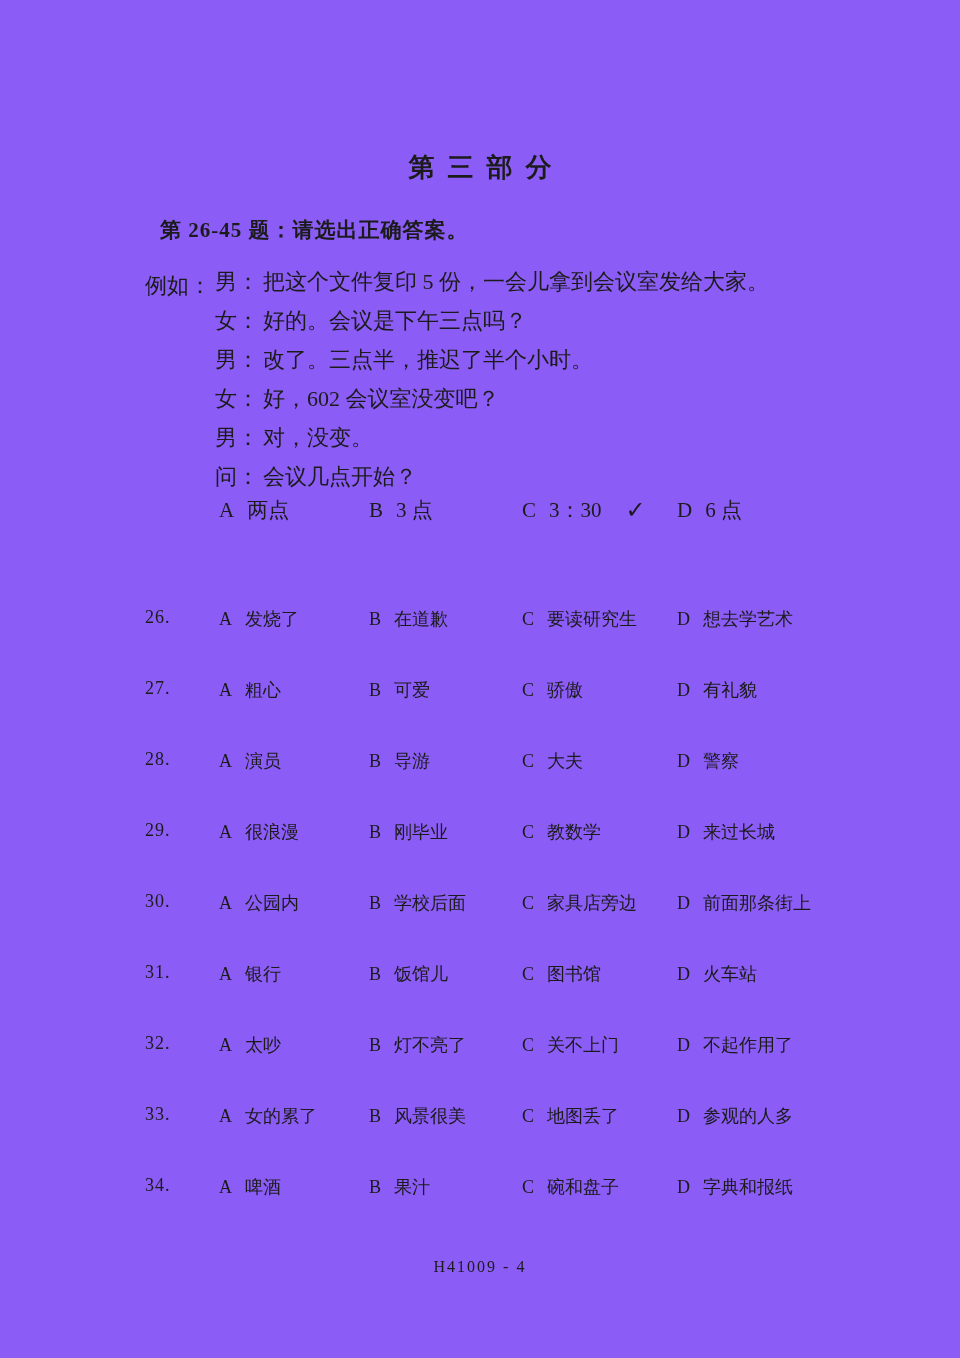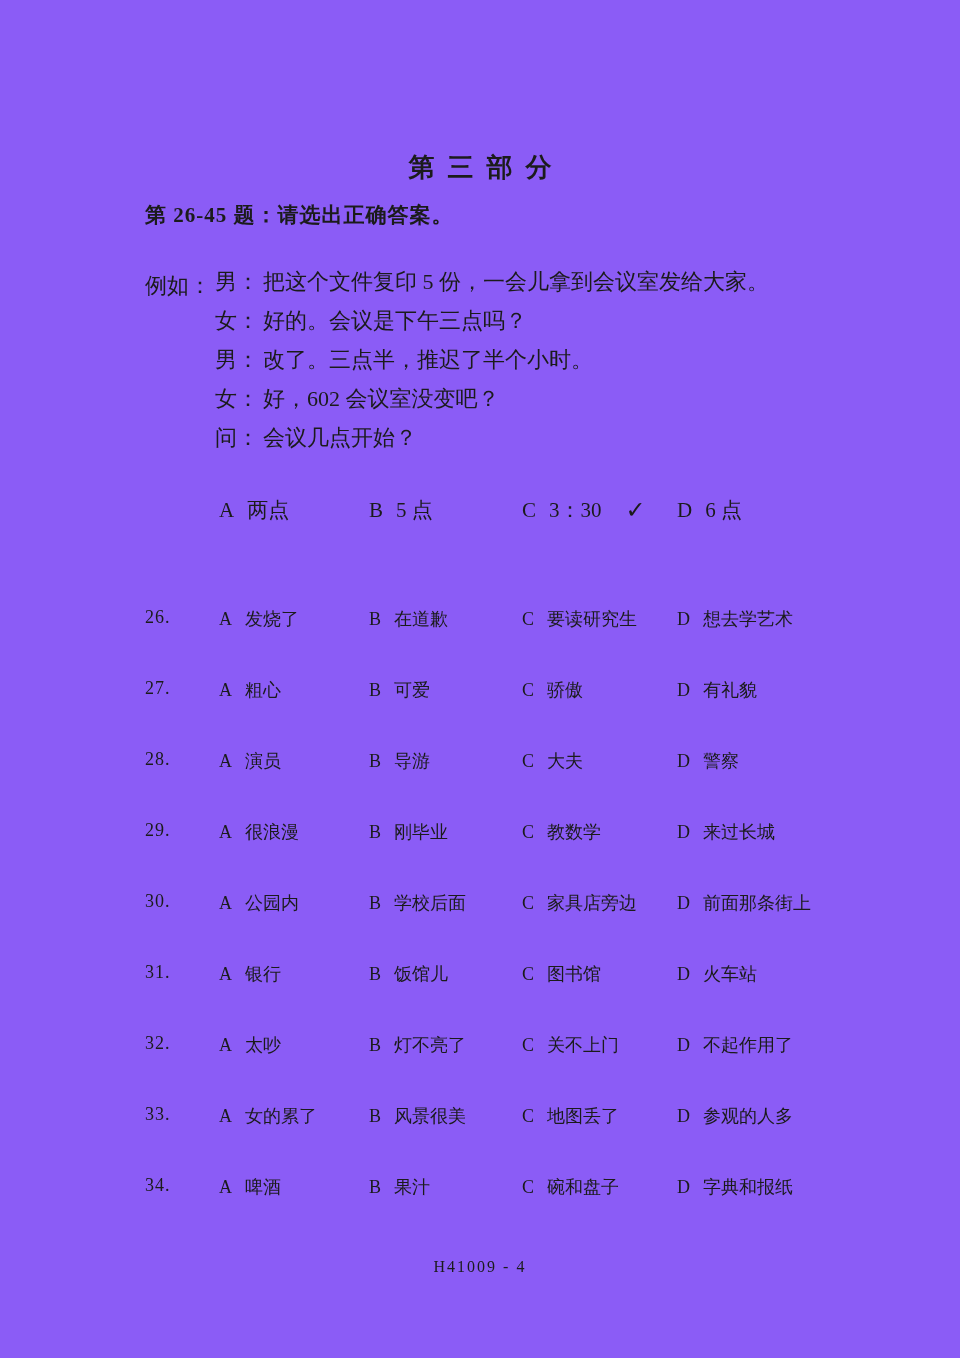--- a/index.html
+++ b/index.html
@@ -12,21 +12,21 @@
     font-family:"Liberation Serif","DejaVu Serif",serif;
     overflow:hidden;
   }
   .title{
     position:absolute;top:150px;left:0;right:0;
     margin:0;text-align:center;
     font-size:26px;font-weight:bold;
     letter-spacing:13px;text-indent:13px;
   }
   .instructions{
-    position:absolute;left:145px;top:201px;margin:0;
+    position:absolute;left:145px;top:201px;margin:15px;
     font-size:21px;font-weight:bold;
     letter-spacing:1px;
   }
   .example{
     position:absolute;left:145px;top:271px;
     font-size:22px;
   }
   .example-label{position:absolute;left:0;top:0;white-space:nowrap;}
   .dialogue{margin-left:70px;width:700px;}
   .dl{margin:0 0 17px 0;line-height:22px;white-space:nowrap;}
@@ -67,29 +67,30 @@
     <div class="example-label">例如：</div>
     <div class="dialogue" id="dialogue">
   <div class="dl"><span class="speaker">男：</span><span class="dtext">把这个文件复印 5 份，一会儿拿到会议室发给大家。</span></div>
 
   <div class="dl"><span class="speaker">女：</span><span class="dtext">好的。会议是下午三点吗？</span></div>
 
   <div class="dl"><span class="speaker">男：</span><span class="dtext">改了。三点半，推迟了半个小时。</span></div>
 
   <div class="dl"><span class="speaker">女：</span><span class="dtext">好，602 会议室没变吧？</span></div>
 
+  <div class="dl"><span class="speaker">男：</span><span class="dtext">对，没变。</span></div>
 
   <div class="dl"><span class="speaker">问：</span><span class="dtext">会议几点开始？</span></div>
 </div>
   </div>
 
   <div class="example-options" id="example-options">
   <div class="opt pos-a"><span class="letter">A</span><span class="otext">两点</span></div>
 
-  <div class="opt pos-b"><span class="letter">B</span><span class="otext">5 点</span></div>
+  <div class="opt pos-b"><span class="letter">B</span><span class="otext">3 点</span></div>
 
   <div class="opt pos-c"><span class="letter">C</span><span class="otext">3：30</span><span class="check">✓</span></div>
 
   <div class="opt pos-d"><span class="letter">D</span><span class="otext">6 点</span></div>
 </div>
 
   <div class="questions" id="questions">
   <div class="qrow">
     <span class="qnum">26.</span>
 

